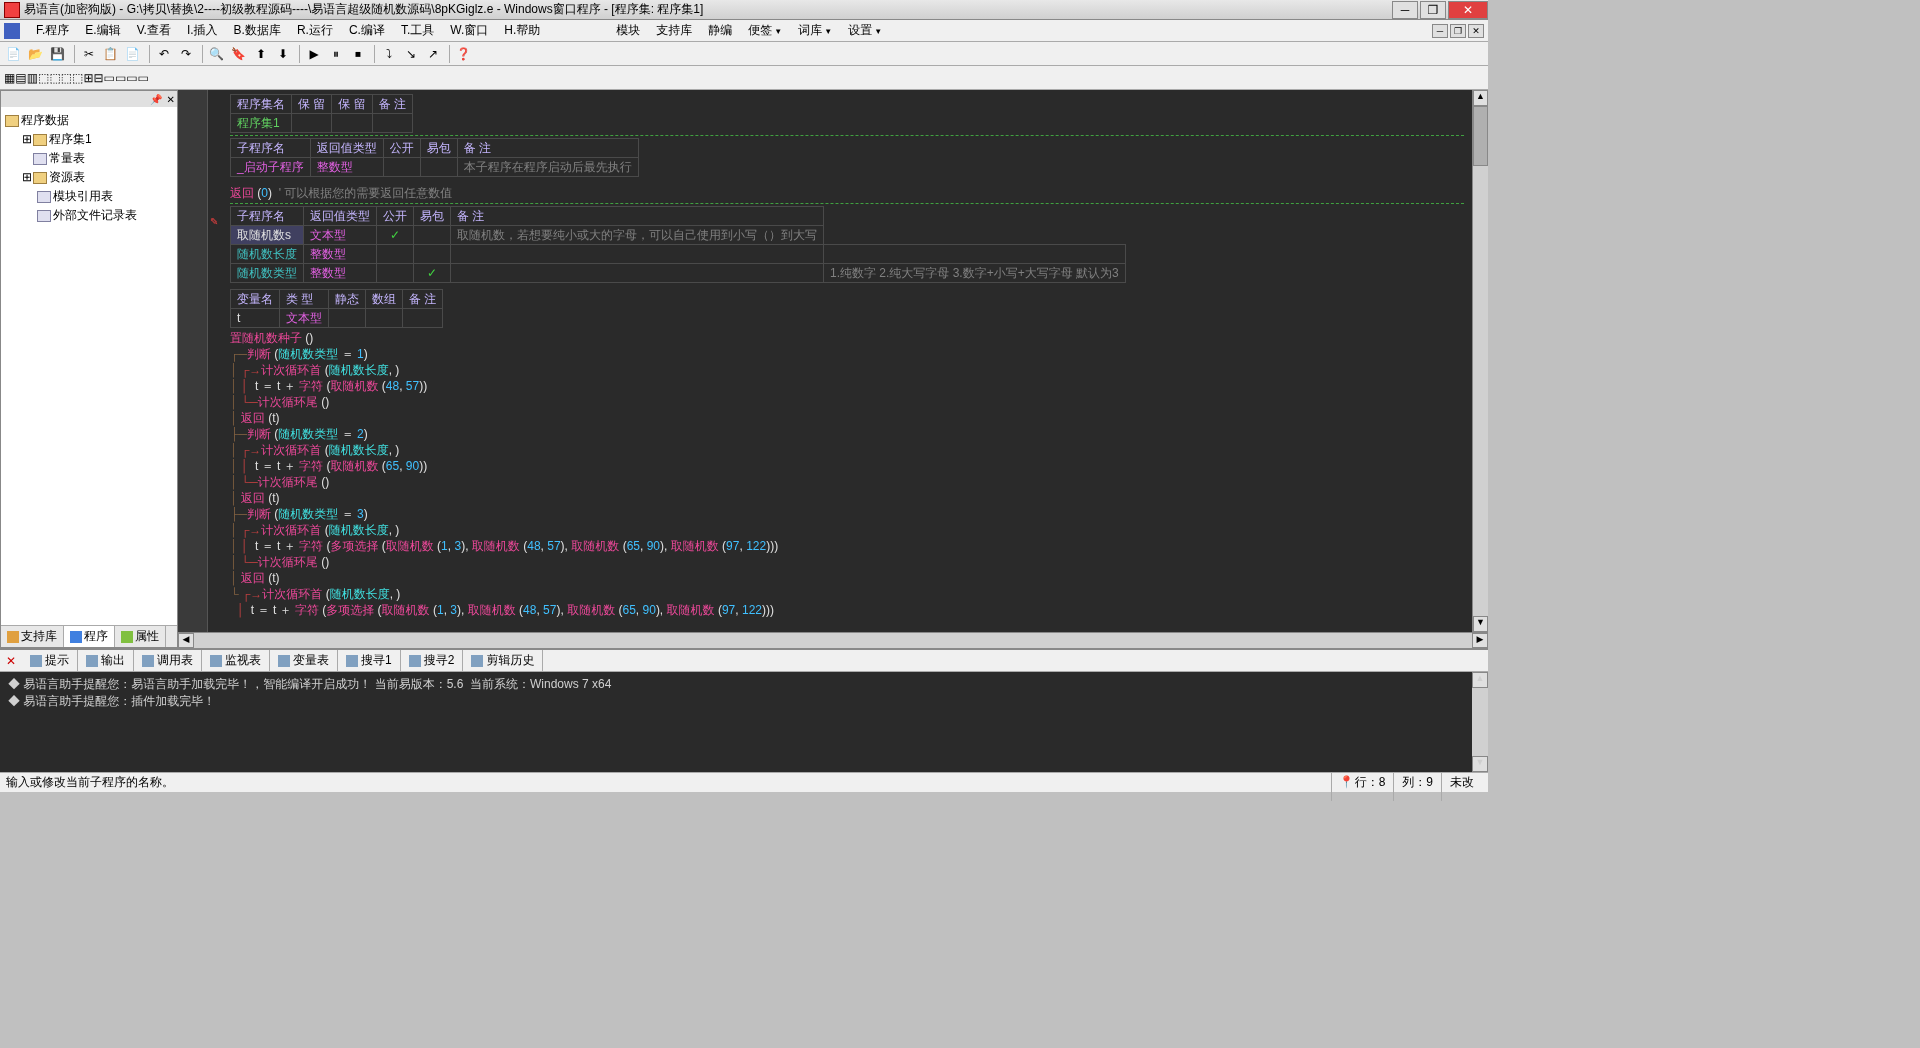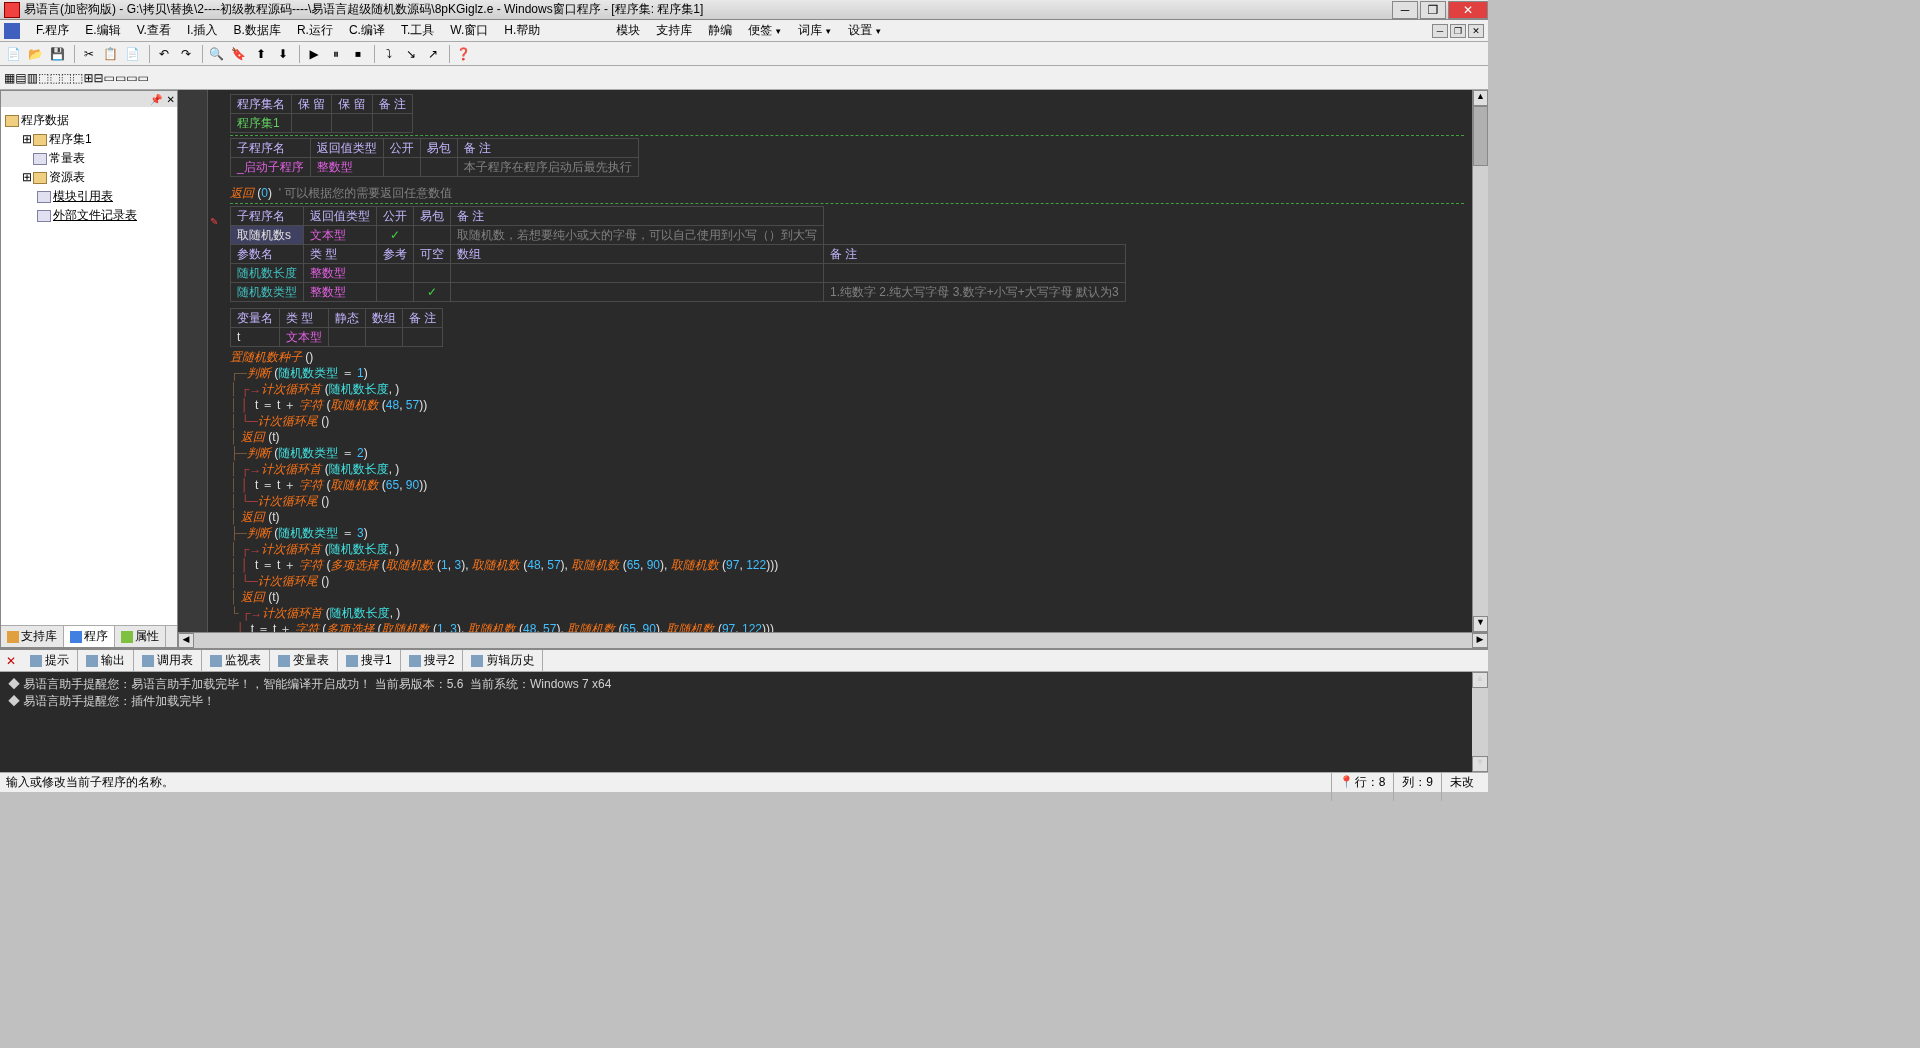--- a/index.html
+++ b/index.html
@@ -37,21 +37,21 @@
 .leftpanel { width: 178px; background: #fff; border: 1px solid #888; display: flex; flex-direction: column; }
 .leftpanel-header { height: 16px; background: #e0e0e0; display: flex; justify-content: flex-end; align-items: center; padding-right: 2px; }
 .leftpanel-header .pin { cursor: pointer; font-size: 10px; margin-right: 4px; }
 .leftpanel-header .x { cursor: pointer; font-size: 10px; }
 .tree { flex: 1; padding: 4px; overflow: auto; }
 .tree-item { padding: 1px 0; cursor: pointer; white-space: nowrap; }
 .tree-item .expander { display: inline-block; width: 12px; text-align: center; }
 .tree-item .ticon { display: inline-block; width: 14px; height: 12px; background: #f0d080; border: 1px solid #a08040; margin-right: 2px; vertical-align: middle; }
 .tree-item .ticon.doc { background: #e0e0f0; border-color: #8080a0; }
 .tree-item.indent1 { padding-left: 16px; }
-.tree-item.indent2 { padding-left: 32px; text-decoration: underline; }
+.tree-item.indent2 { padding-left: 32px; }
 .leftpanel-tabs { display: flex; border-top: 1px solid #aaa; background: #e8e8e8; }
 .leftpanel-tab { padding: 2px 6px; border-right: 1px solid #aaa; cursor: pointer; display: flex; align-items: center; }
 .leftpanel-tab .ticon2 { width: 12px; height: 12px; display: inline-block; margin-right: 2px; }
 .leftpanel-tab.active { background: #fff; }
 
 
 .editor-wrap { flex: 1; display: flex; flex-direction: column; }
 .editor { flex: 1; background: #2a2a2a; position: relative; overflow: auto; display: flex; }
 .linecol { width: 30px; background: #3a3a3a; border-right: 1px solid #555; }
 .gutter { width: 14px; background: #2a2a2a; position: relative; }
@@ -65,21 +65,21 @@
 .th-cyan { color: #40c0c0; }
 .val-green { color: #60d060; }
 .val-magenta { color: #e060e0; }
 .val-gray { color: #808080; }
 .val-white { color: #e0e0e0; }
 .val-num { color: #40c0ff; }
 .checkmark { color: #40d040; text-align: center; }
 .dashline-green { border-top: 1px dashed #40a040; margin: 2px 0; }
 
 .codeline { white-space: pre; }
-.codeline .kw-red { color: #f97316; font-style: italic; }
+.codeline .kw-red { color: #ec4899; }
 .codeline .kw-cyan { color: #40e0e0; }
 .codeline .paren { color: #e0e0e0; }
 .codeline .op { color: #e0e0e0; }
 
 .vscroll { width: 16px; background: #d0d0d0; border-left: 1px solid #888; position: relative; }
 .vscroll .arrow { height: 16px; background: #e0e0e0; border: 1px solid #888; text-align: center; font-size: 9px; cursor: pointer; }
 .vscroll .thumb { position: absolute; top: 16px; left: 0; right: 0; height: 60px; background: #b0b0b0; border: 1px solid #888; cursor: pointer; }
 .hscroll { height: 16px; background: #d0d0d0; border-top: 1px solid #888; display: flex; }
 .hscroll .arrow { width: 16px; background: #e0e0e0; border: 1px solid #888; text-align: center; font-size: 9px; cursor: pointer; }
 
@@ -276,28 +276,20 @@
                 <td class="th-orange">备 注</td>
               </tr>
           <tr>
                 <td style="background:#404060" class="val-white">取随机数s</td>
                 <td class="val-magenta">文本型</td>
                 <td class="checkmark">✓</td>
                 <td></td>
                 <td class="val-gray">取随机数，若想要纯小或大的字母，可以自己使用到小写（）到大写</td>
               </tr>
           <tr>
-                <td class="th-orange">参数名</td>
-                <td class="th-orange">类 型</td>
-                <td class="th-orange">参考</td>
-                <td class="th-orange">可空</td>
-                <td class="th-orange">数组</td>
-                <td class="th-orange">备 注</td>
-              </tr>
-          <tr>
                 <td class="th-cyan">随机数长度</td>
                 <td class="val-magenta">整数型</td>
                 <td></td>
                 <td></td>
                 <td></td>
                 <td></td>
               </tr>
           <tr>
                 <td class="th-cyan">随机数类型</td>
                 <td class="val-magenta">整数型</td>

